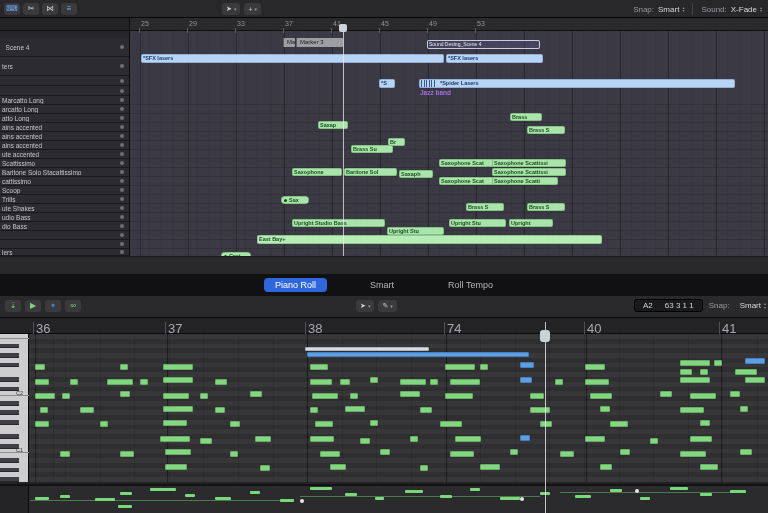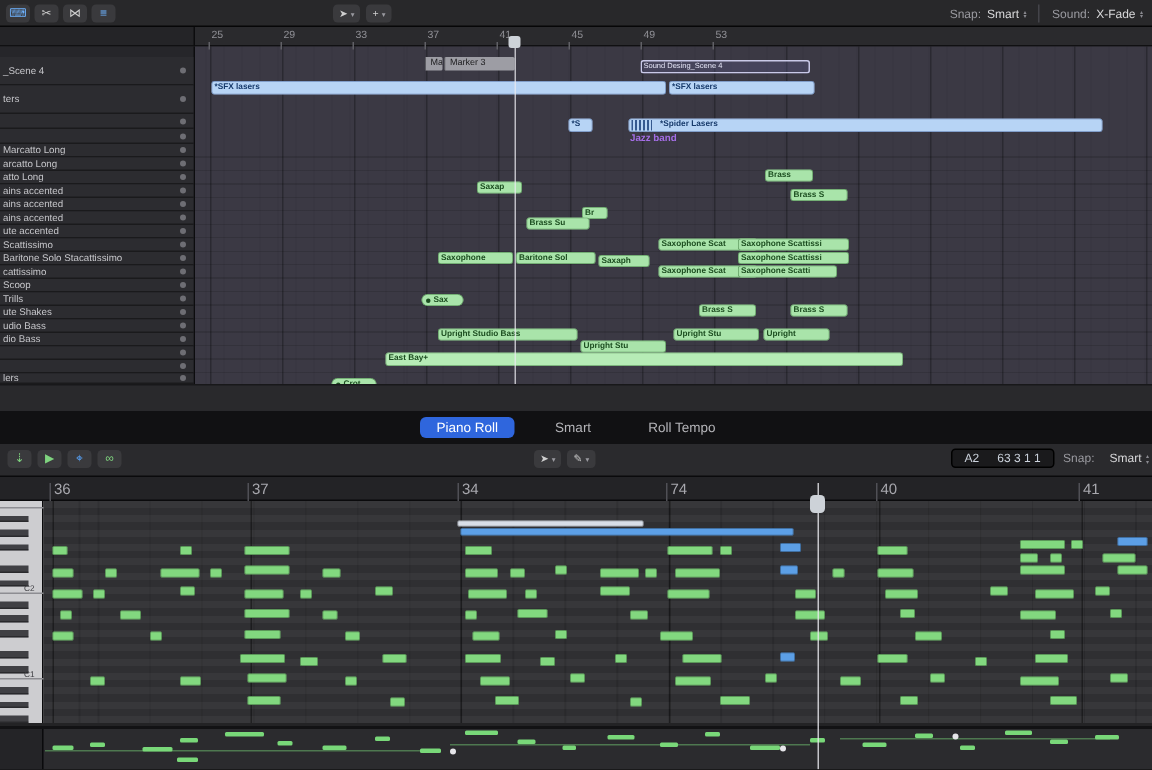--- a/index.html
+++ b/index.html
@@ -40,34 +40,34 @@
   .region.blue{background:#b7d4f5;color:#173a6b;box-shadow:inset 0 0 0 .5px rgba(40,70,130,.5)}
   .region.pill{border-radius:5px;padding-left:8px}
   .region.pill::before{content:"";position:absolute;left:2.5px;top:2.5px;width:3px;height:3px;border-radius:50%;background:#1c4d20}
   .region.outline{background:rgba(95,95,150,.3);box-shadow:inset 0 0 0 1px #c9c9e8;color:#e4e4f6;font-weight:normal;font-size:5px}
   .region.textpurple{background:transparent;color:#a46ee6;font-size:6.5px;box-shadow:none}
   .region.stripes{padding-left:21px}
   .region.stripes::before{content:"";position:absolute;left:2px;top:1px;bottom:1px;width:15px;background:repeating-linear-gradient(90deg,#35598f 0 1px,transparent 1px 2.6px)}
   .arr-bottom{position:absolute;left:0;top:256px;width:768px;height:18px;background:#29292c;border-top:1px solid #18181a}
 
   
-  .tabbar{position:absolute;left:0;top:274px;width:768px;height:22px;background:#111113;display:flex;align-items:center;justify-content:center;gap:16px}
+  .tabbar{position:absolute;left:0;top:274px;width:768px;height:22px;background:#111113;display:flex;align-items:center;justify-content:center;gap:32px}
   .tab{font-size:9px;color:#b4b4b8;background:none;border:none;padding:2px 11px}
   .tab.active{background:#2f66dd;color:#fff;border-radius:4px}
 
   
   .pr-toolbar{position:absolute;left:0;top:296px;width:768px;height:22px;background:#2a2a2d;border-bottom:1px solid #0a0a0c}
   .pr-icons{position:absolute;left:5px;top:300px;display:flex;gap:4px}
   .pr-tools{position:absolute;left:356px;top:300px;display:flex;gap:4px}
   .pr-right{position:absolute;right:2px;top:299px;display:flex;align-items:center;gap:6px;font-size:8px;color:#9a9aa0}
   .display-box{background:#1a1a1c;border:1px solid #000;border-radius:3px;color:#ccd3dd;font-size:8px;padding:1px 8px;display:flex;gap:12px}
 
   
   .pr-ruler-bg{position:absolute;left:0;top:318px;width:768px;height:16px;background:#232326;border-bottom:1px solid #0a0a0c}
-  .pr-tick{position:absolute;top:321px;font-size:10px;color:#a8a8ae}
+  .pr-tick{position:absolute;top:321px;font-size:13px;color:#a8a8ae}
   .pr-tick::before{content:"";position:absolute;left:-3px;top:1px;width:1px;height:12px;background:#505056}
   .pr-bg{position:absolute;left:29px;top:334px;width:739px;height:148px;background:#2f2f32;background-image:repeating-linear-gradient(to bottom,rgba(255,255,255,.04) 0 4.77px,transparent 4.77px 9.55px),repeating-linear-gradient(90deg,rgba(0,0,0,.13) 0 1px,transparent 1px 34.6px);background-position:0 0,36px 0}
   .pr-gridline{position:absolute;top:334px;height:148px;width:1px;background:rgba(0,0,0,.4)}
   .keys-bg{position:absolute;left:0;top:334px;width:29px;height:148px;background:#cdcdd0;border-right:1px solid #0a0a0c}
   .piano-key.black{position:absolute;left:0;width:19px;background:#404044;border-bottom:1px solid rgba(0,0,0,.35)}
   .key-octave-line{position:absolute;left:0;width:29px;height:1px;background:#8d8d92}
   .key-label{position:absolute;left:16px;font-size:5.5px;color:#3a3a3e}
   .note{position:absolute;border-radius:1px;box-shadow:inset 0 0 0 .5px rgba(0,0,0,.4)}
   .note-g{background:#82d87f}
   .note-b{background:#5c9fe6}
@@ -336,21 +336,21 @@
       <div class="pr-gridline" style="left: 35px;"></div>
       <div class="pr-gridline" style="left: 167px;"></div>
       <div class="pr-gridline" style="left: 307px;"></div>
       <div class="pr-gridline" style="left: 446px;"></div>
       <div class="pr-gridline" style="left: 586px;"></div>
       <div class="pr-gridline" style="left: 721px;"></div>
     </div>
   <div class="layer" id="pr-ruler-layer">
       <div class="pr-tick" style="left: 36px;">36</div>
       <div class="pr-tick" style="left: 168px;">37</div>
-      <div class="pr-tick" style="left: 308px;">34</div>
+      <div class="pr-tick" style="left: 308px;">38</div>
       <div class="pr-tick" style="left: 447px;">74</div>
       <div class="pr-tick" style="left: 587px;">40</div>
       <div class="pr-tick" style="left: 722px;">41</div>
     </div>
   <div class="layer" id="key-layer">
       <div class="key-octave-line" style="top: 337.774px;"></div>
       <div class="piano-key black" style="top: 343.548px; height: 4.774px;"></div>
       <div class="piano-key black" style="top: 353.096px; height: 4.774px;"></div>
       <div class="piano-key black" style="top: 362.644px; height: 4.774px;"></div>
       <div class="piano-key black" style="top: 376.966px; height: 4.774px;"></div>

